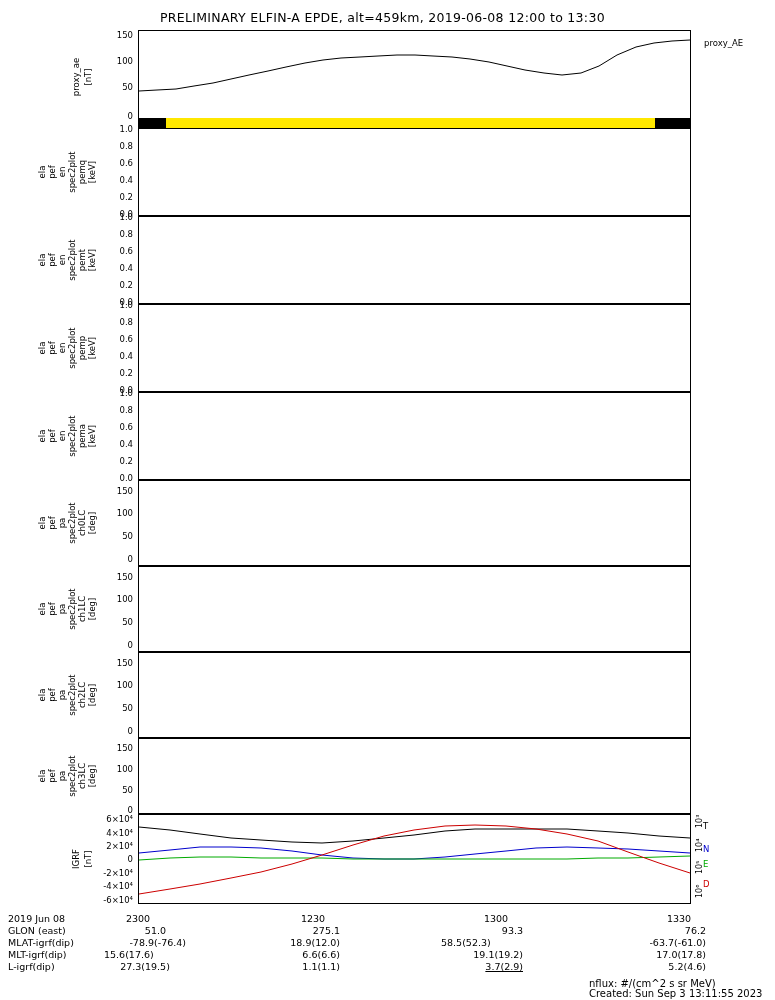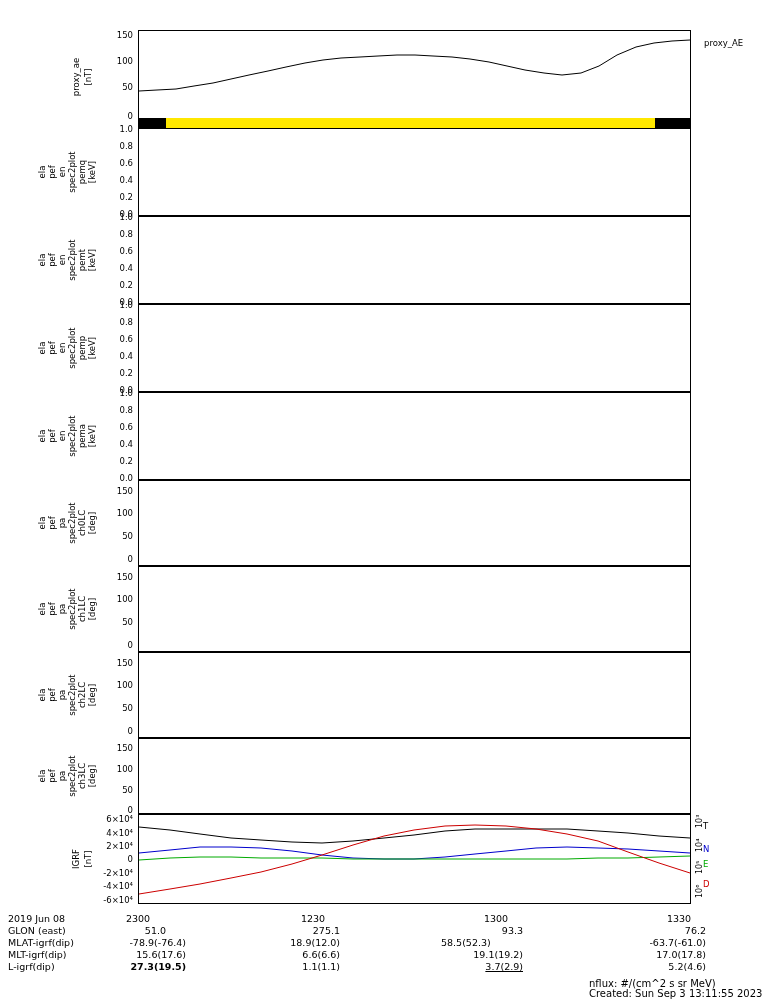--- a/index.html
+++ b/index.html
@@ -17,20 +17,21 @@
   .small{font-size:8px;}
   .credit{position:absolute;font-size:10px;white-space:nowrap;}
   svg{display:block;}
   .vlabel-stack{position:absolute;}
 </style>
 </head>
 <body>
 
 <div id="root">
 
+  <div class="abs title" style="left:160px;top:10px;">PRELIMINARY ELFIN-A EPDE, alt=459km, 2019-06-08 12:00 to 13:30</div>
 
   <div class="panel" style="left:138px;top:30px;width:553px;height:94px;">
     <svg width="551" height="92" viewBox="0 0 551 92" preserveAspectRatio="none">
       <polyline points="0,60 18,59 37,58 55,55 74,52 92,48 110,44 129,40 147,36 166,32 184,29 202,27 221,26 239,25 258,24 276,24 294,25 313,26 331,28 350,31 368,35 386,39 405,42 423,44 442,42 460,35 478,24 497,16 515,12 533,10 551,9" fill="none" stroke="#000" stroke-width="1"></polyline>
     </svg>
   </div>
   <div class="ylabel" style="left:72px;top:124px;width:94px;text-align:center;">
     <span>proxy_ae</span>
   </div>
   <div class="ylabel" style="left:84px;top:124px;width:94px;text-align:center;">
@@ -208,27 +209,27 @@
   <div class="ftval" style="left:455px;top:925px;width:68px;text-align:right;">93.3</div>
   <div class="ftval" style="left:638px;top:925px;width:68px;text-align:right;">76.2</div>
 
   <div class="ftlabel" style="left:8px;top:937px;">MLAT-igrf(dip)</div>
   <div class="ftval" style="left:104px;top:937px;width:82px;text-align:right;">-78.9(-76.4)</div>
   <div class="ftval" style="left:258px;top:937px;width:82px;text-align:right;">18.9(12.0)</div>
   <div class="ftval" style="left:441px;top:937px;width:82px;text-align:left;">58.5(52.3)</div>
   <div class="ftval" style="left:624px;top:937px;width:82px;text-align:right;">-63.7(-61.0)</div>
 
   <div class="ftlabel" style="left:8px;top:949px;">MLT-igrf(dip)</div>
-  <div class="ftval" style="left:104px;top:949px;width:82px;text-align:right;">15.6(17.6)</div>
+  <div class="ftval" style="left:104px;top:949px;width:82px;text-align:left;">15.6(17.6)</div>
   <div class="ftval" style="left:258px;top:949px;width:82px;text-align:right;">6.6(6.6)</div>
   <div class="ftval" style="left:441px;top:949px;width:82px;text-align:right;">19.1(19.2)</div>
   <div class="ftval" style="left:624px;top:949px;width:82px;text-align:right;">17.0(17.8)</div>
 
   <div class="ftlabel" style="left:8px;top:961px;">L-igrf(dip)</div>
-  <div class="ftval" style="left:104px;top:961px;width:82px;text-align:right;font-weight:bold;">27.3(19.5)</div>
+  <div class="ftval" style="left:104px;top:961px;width:82px;text-align:center;">27.3(19.5)</div>
   <div class="ftval" style="left:258px;top:961px;width:82px;text-align:right;">1.1(1.1)</div>
   <div class="ftval" style="left:441px;top:961px;width:82px;text-align:right;text-decoration:underline;">3.7(2.9)</div>
   <div class="ftval" style="left:624px;top:961px;width:82px;text-align:right;">5.2(4.6)</div>
 
   <div class="credit" style="left:589px;top:978px;">nflux: #/(cm^2 s sr MeV)</div>
   <div class="credit" style="left:589px;top:988px;">Created: Sun Sep  3 13:11:55 2023</div>
 
 </div>
 
 </body></html>

